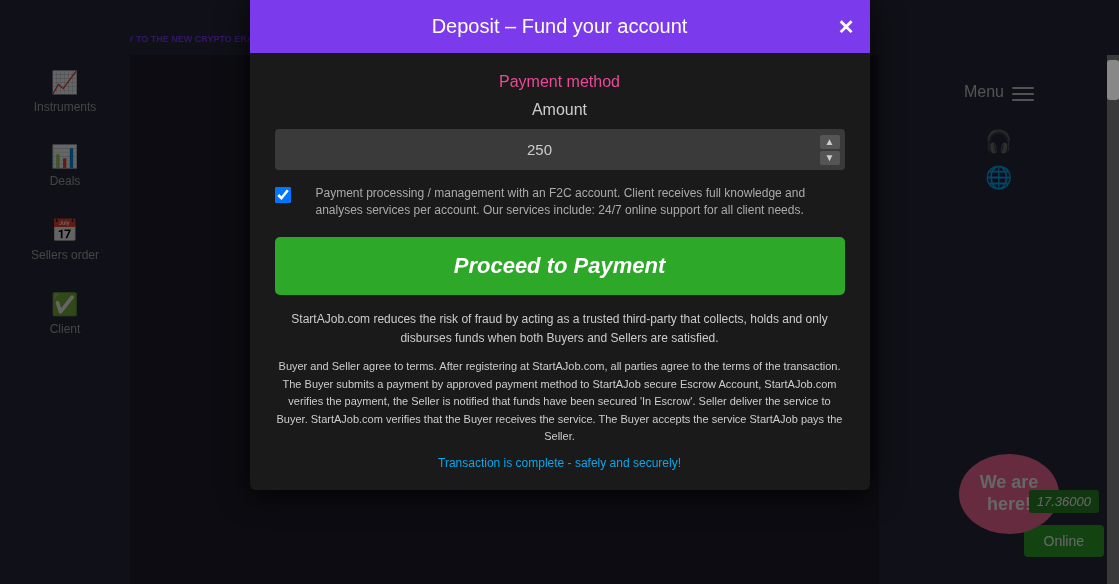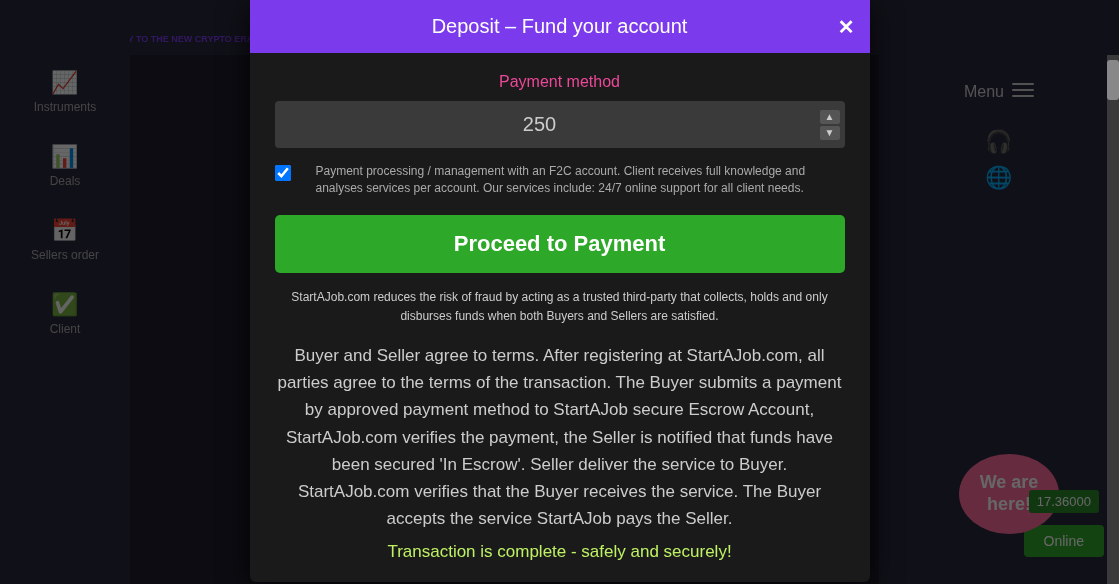--- a/index.html
+++ b/index.html
@@ -178,21 +178,21 @@
       margin-bottom: 15px;
     }
 
     .amount-input {
       width: 100%;
       padding: 12px 40px 12px 15px;
       background: #3a3a3a;
       border: none;
       border-radius: 4px;
       color: #ccc;
-      font-size: 20px;
+      font-size: 15px;
       text-align: center;
     }
 
     .amount-spinners {
       position: absolute;
       right: 5px;
       top: 50%;
       transform: translateY(-50%);
       display: flex;
       flex-direction: column;
@@ -237,62 +237,63 @@
       width: 100%;
       padding: 16px;
       background: #2ea829;
       border: none;
       border-radius: 5px;
       color: white;
       font-size: 22px;
       font-weight: bold;
       cursor: pointer;
       margin-bottom: 15px;
+      font-style: italic;
     }
 
     .trust-text {
       color: #ccc;
       font-size: 12px;
-      text-align: center;
-      line-height: 1.6;
-      margin-bottom: 16px;
-    }
-
-    .escrow-text {
-      color: #ccc;
-      font-size: 17px;
       text-align: center;
       line-height: 1.6;
       margin-bottom: 10px;
     }
 
+    .escrow-text {
+      color: #ccc;
+      font-size: 11px;
+      text-align: center;
+      line-height: 1.6;
+      margin-bottom: 10px;
+    }
+
     .complete-text {
-      color: #bef264;
-      font-size: 17px;
+      color: #0ea5e9;
+      font-size: 12px;
       text-align: center;
       margin-bottom: 5px;
     }
 
     
     .right-panel {
       position: absolute;
       right: 0; top: 55px;
       width: 240px; height: 529px;
       background: #2a2a3e;
       z-index: 1;
       display: flex;
       flex-direction: column;
       align-items: center;
       padding-top: 20px;
       gap: 10px;
     }
 
     .menu-btn {
       display: flex;
-      align-items: flex-start;
+      align-items: flex-end;
       gap: 8px;
       color: #ccc;
       font-size: 16px;
       padding: 8px 15px;
       cursor: pointer;
     }
 
     .menu-lines {
       display: flex;
       flex-direction: column;
@@ -356,20 +357,21 @@
     .price-badge {
       position: absolute;
       right: 20px;
       top: 490px;
       background: #2a8a2a;
       color: white;
       padding: 4px 8px;
       font-size: 13px;
       z-index: 3;
       border-radius: 3px;
+      font-style: italic;
     }
   </style>
 </head>
 <body>
 
 <div class="bg-platform"></div>
 
 <div class="navbar-strip">
   <div class="logo-area">
     <div class="logo-circle">₿</div>
@@ -415,20 +417,21 @@
 <div class="overlay"></div>
 
 <div class="modal">
   <div class="modal-header">
     <span class="modal-title">Deposit – Fund your account</span>
     <button class="modal-close">✕</button>
   </div>
   <div class="modal-body">
     <div class="payment-method-label">Payment method</div>
 
+    <div class="amount-label">Amount</div>
     <div class="amount-wrapper">
       <input class="amount-input" type="number" value="250" style="">
       <div class="amount-spinners">
         <button class="spinner-btn">▲</button>
         <button class="spinner-btn">▼</button>
       </div>
     </div>
 
     <div class="checkbox-row">
       <input type="checkbox" checked="" style="">

